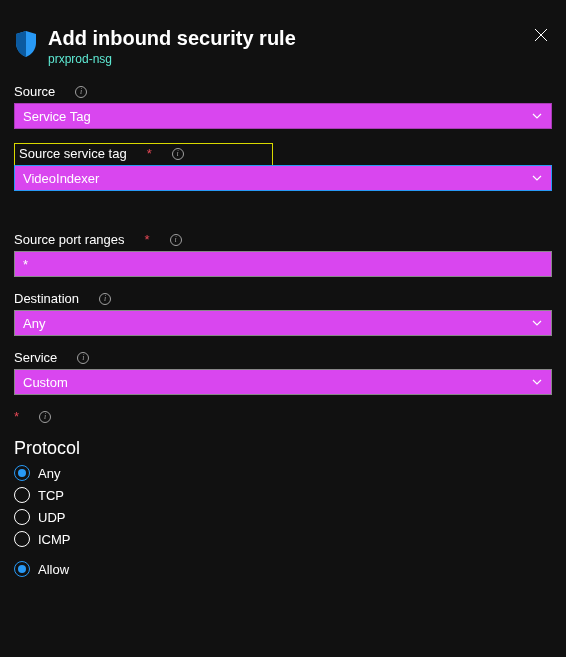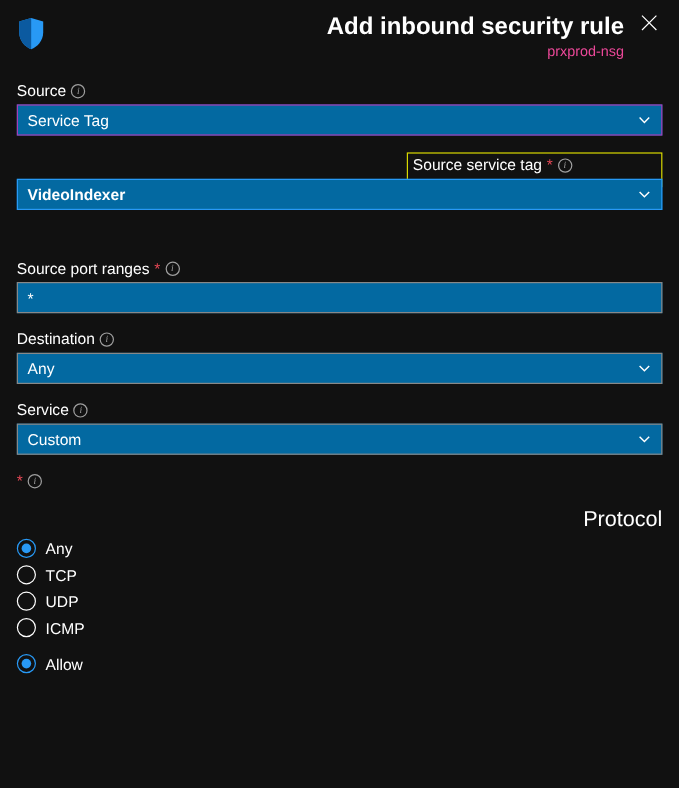--- a/index.html
+++ b/index.html
@@ -6,22 +6,21 @@
   body {
     background: #111111;
     color: #ffffff;
     font-family: "Segoe UI", -apple-system, sans-serif;
     font-size: 13px;
     width: 566px;
     height: 657px;
     overflow: hidden;
   }
   .panel {
-    padding: 10px 14px 14px 14px;
-    text-align: right;
+    padding: 26px 14px 14px 14px;
   }
   .header {
     display: flex;
     align-items: flex-start;
     gap: 10px;
     margin-bottom: 18px;
   }
   .shield-icon {
     width: 24px;
     height: 28px;
@@ -29,36 +28,36 @@
     margin-top: 4px;
   }
   .title-block { flex: 1; }
   .title {
     font-size: 20px;
     font-weight: 600;
     line-height: 1.2;
   }
   .subtitle {
     font-size: 12px;
-    color: #ec4899;
+    color: #5eead4;
     margin-top: 2px;
   }
   .close-btn {
     color: #ffffff;
     font-size: 16px;
     cursor: pointer;
     padding: 2px 4px;
   }
   .field {
     margin-bottom: 14px;
   }
   .field-label {
     display: flex;
     align-items: center;
-    gap: 4px;
+    gap: 20px;
     margin-bottom: 4px;
     font-size: 13px;
     color: #ffffff;
   }
   .required {
     color: #e74856;
   }
   .info-icon {
     width: 12px;
     height: 12px;
@@ -67,52 +66,51 @@
     display: inline-flex;
     align-items: center;
     justify-content: center;
     font-size: 8px;
     color: #a0a0a0;
     font-style: italic;
     font-family: Georgia, serif;
   }
   .select-box, .text-box {
     width: 100%;
-    background: #0369a1;
+    background: #d946ef;
     border: 1px solid #888888;
     color: #ffffff;
     padding: 4px 8px;
     font-size: 13px;
     height: 26px;
     display: flex;
     align-items: center;
     justify-content: space-between;
     cursor: pointer;
   }
   .text-box { cursor: text; }
   .source-box { border-color: #a73db5; }
   .servicetag-box { border-color: #2899f5; }
   .destport-box { border-color: #2899f5; }
   .highlight-wrapper {
     border: 1px solid #d9d900;
     padding-bottom: 6px;
     display: inline-block;
-    width: 213px;
+    width: 259px;
     position: relative;
   }
   .servicetag-row {
     position: relative;
     margin-bottom: 14px;
   }
   .servicetag-full {
     position: absolute;
     left: 0;
     right: 0;
     top: 22px;
-    font-weight: bold;
   }
   .chevron {
     width: 12px;
     height: 12px;
     flex-shrink: 0;
   }
   .check-icon {
     width: 14px;
     height: 14px;
     flex-shrink: 0;

